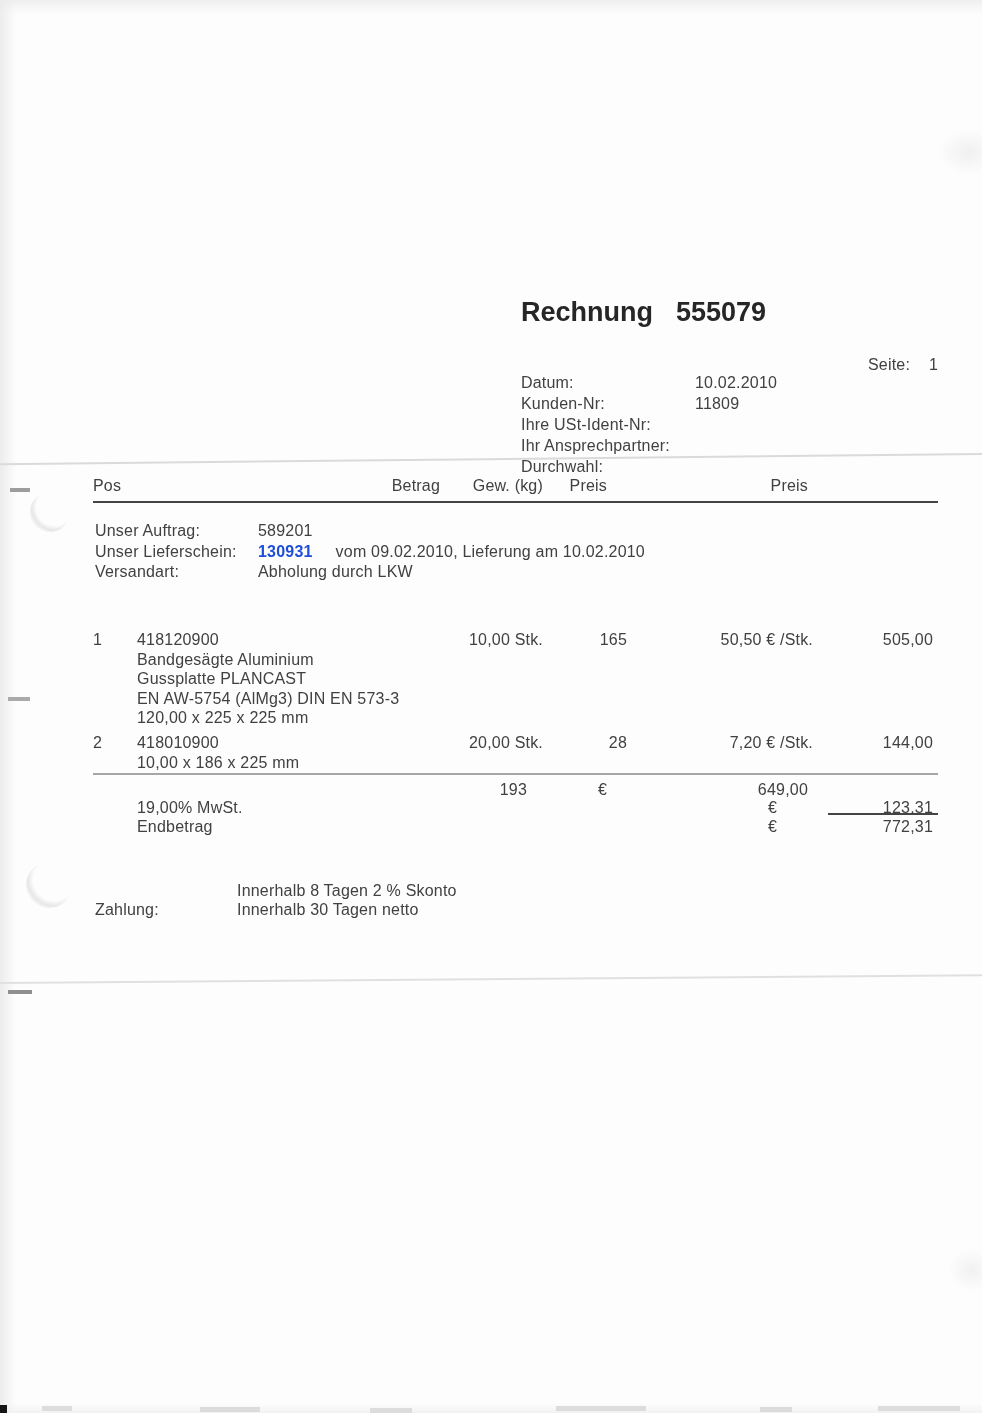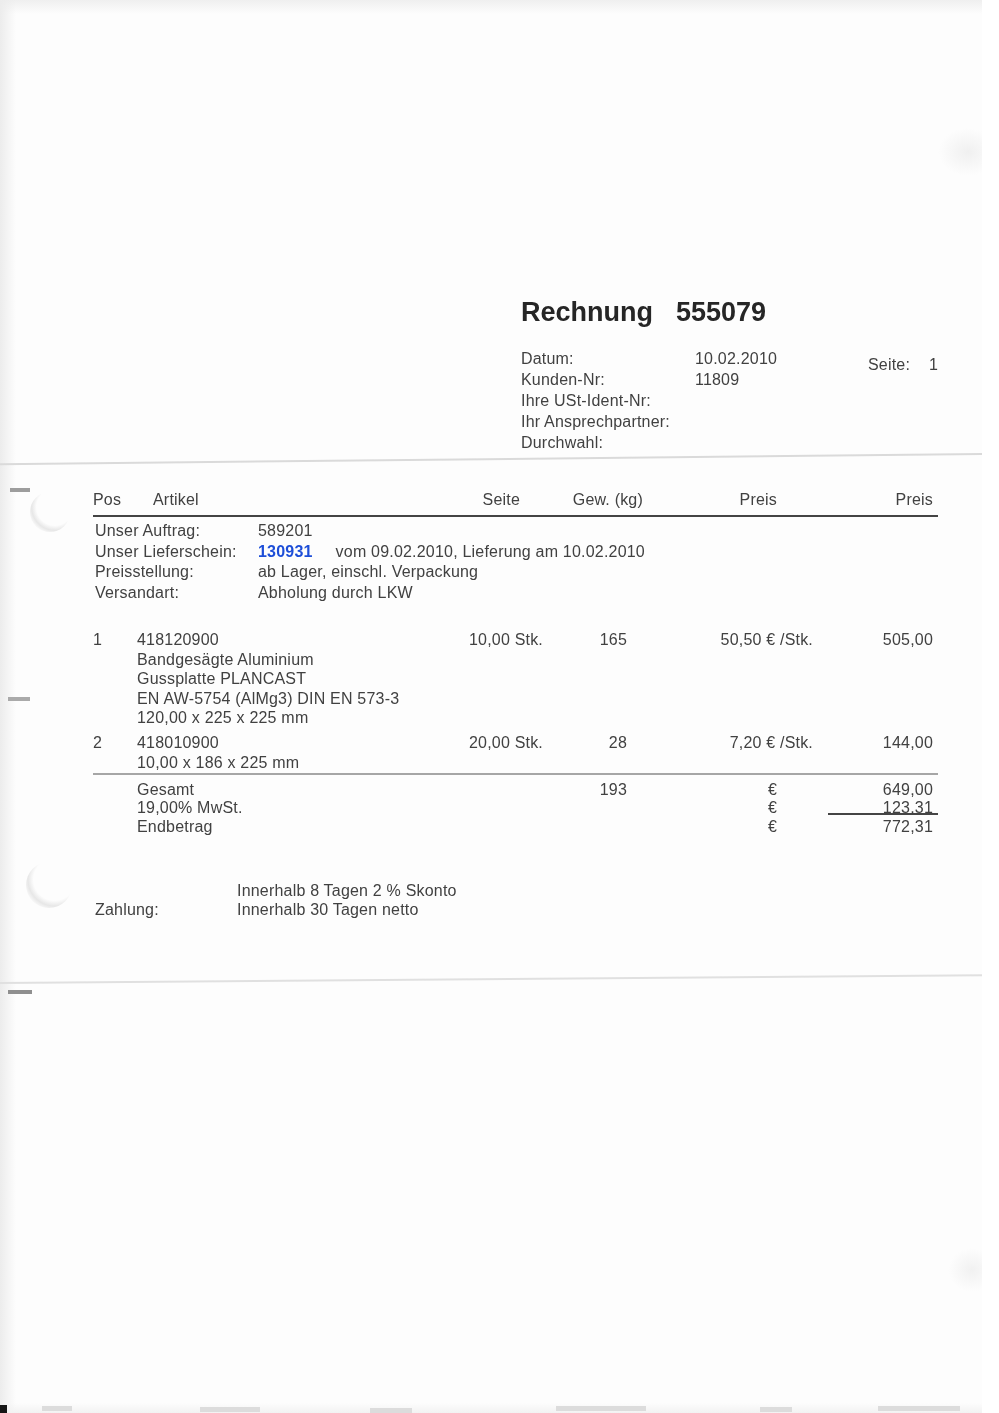--- a/index.html
+++ b/index.html
@@ -35,33 +35,33 @@
   .bd3{left:370px;top:1408px;width:42px;}
   .bd4{left:556px;top:1406px;width:90px;}
   .bd5{left:760px;top:1407px;width:32px;}
   .bd6{left:878px;top:1406px;width:82px;}
   .smudge{position:absolute;border-radius:50%;}
   .sm1{left:938px;top:128px;width:60px;height:48px;background:radial-gradient(#f0f0f0,rgba(253,253,253,0) 70%);}
   .sm2{left:948px;top:1248px;width:48px;height:44px;background:radial-gradient(#f1f1f1,rgba(253,253,253,0) 70%);}
   
   .title-row{position:absolute;left:521px;top:297px;display:flex;gap:23px;
     font-size:27px;font-weight:bold;color:#262626;letter-spacing:0;}
-  .info-block{position:absolute;left:521px;top:348px;line-height:21px;}
+  .info-block{position:absolute;left:521px;top:372px;line-height:21px;}
   .info-line{display:flex;}
   .info-label{width:174px;}
   .seite-label{position:absolute;left:868px;top:356px;}
   .seite-value{position:absolute;left:929px;top:356px;}
   
   .grid{display:grid;grid-template-columns:40px 330px 80px 100px 170px 125px;}
   .c-art{padding-left:4px;}
   .c-menge,.c-gew,.c-preis,.c-betrag{text-align:right;}
   .c-gew{padding-right:16px;}
   .c-betrag{padding-right:5px;}
   .thead{position:absolute;left:93px;top:477px;width:845px;
-    border-bottom:2px solid #444444;padding-bottom:6px;margin-top:14px;}
+    border-bottom:2px solid #444444;padding-bottom:6px;}
   .thead .c-art{padding-left:20px;}
   .thead .c-menge{padding-right:23px;}
   .thead .c-gew{padding-right:0;}
   .thead .c-preis{padding-right:36px;}
   
   .order-info{position:absolute;left:95px;top:521px;line-height:20.5px;}
   .oi-line{display:flex;}
   .oi-label{width:163px;flex:none;}
   .oi-bold{font-weight:bold;color:#1d4ed8;}
   .oi-rest{margin-left:23px;}
@@ -129,40 +129,35 @@
     <div class="info-line">
       <span class="info-label">Durchwahl:</span>
       <span></span>
     </div>
   </div>
   <span class="seite-label">Seite:</span>
   <span class="seite-value">1</span>
 
   <div class="thead grid">
     <span class="c-pos">Pos</span>
-    <span class="c-art">Artikel</span>
-    <span class="c-menge">Seite</span>
+    <span class="c-menge">Betrag</span>
     <span class="c-gew">Gew. (kg)</span>
     <span class="c-preis">Preis</span>
     <span class="c-betrag">Preis</span>
   </div>
 
   <div class="order-info">
     <div class="oi-line">
       <span class="oi-label">Unser Auftrag:</span>
       <span>589201</span>
     </div>
     <div class="oi-line">
       <span class="oi-label">Unser Lieferschein:</span>
       <span class="oi-bold">130931</span>
       <span class="oi-rest">vom 09.02.2010, Lieferung am 10.02.2010</span>
-    </div>
-    <div class="oi-line">
-      <span class="oi-label">Preisstellung:</span>
-      <span>ab Lager, einschl. Verpackung</span>
     </div>
     <div class="oi-line">
       <span class="oi-label">Versandart:</span>
       <span>Abholung durch LKW</span>
     </div>
   </div>
 
   <div class="item1-row grid">
     <span class="c-pos">1</span>
     <span class="c-art">418120900</span>
@@ -186,21 +181,20 @@
     <span class="c-preis">7,20 € /Stk.</span>
     <span class="c-betrag">144,00</span>
   </div>
   <div class="item2-desc">
     <div>10,00 x 186 x 225 mm</div>
   </div>
 
   <div class="totals">
     <div class="grid">
       <span class="c-pos"></span>
-      <span class="c-art">Gesamt</span>
       <span class="c-menge"></span>
       <span class="c-gew">193</span>
       <span class="c-preis">€</span>
       <span class="c-betrag">649,00</span>
     </div>
     <div class="grid">
       <span class="c-pos"></span>
       <span class="c-art">19,00% MwSt.</span>
       <span class="c-menge"></span>
       <span class="c-gew"></span>

